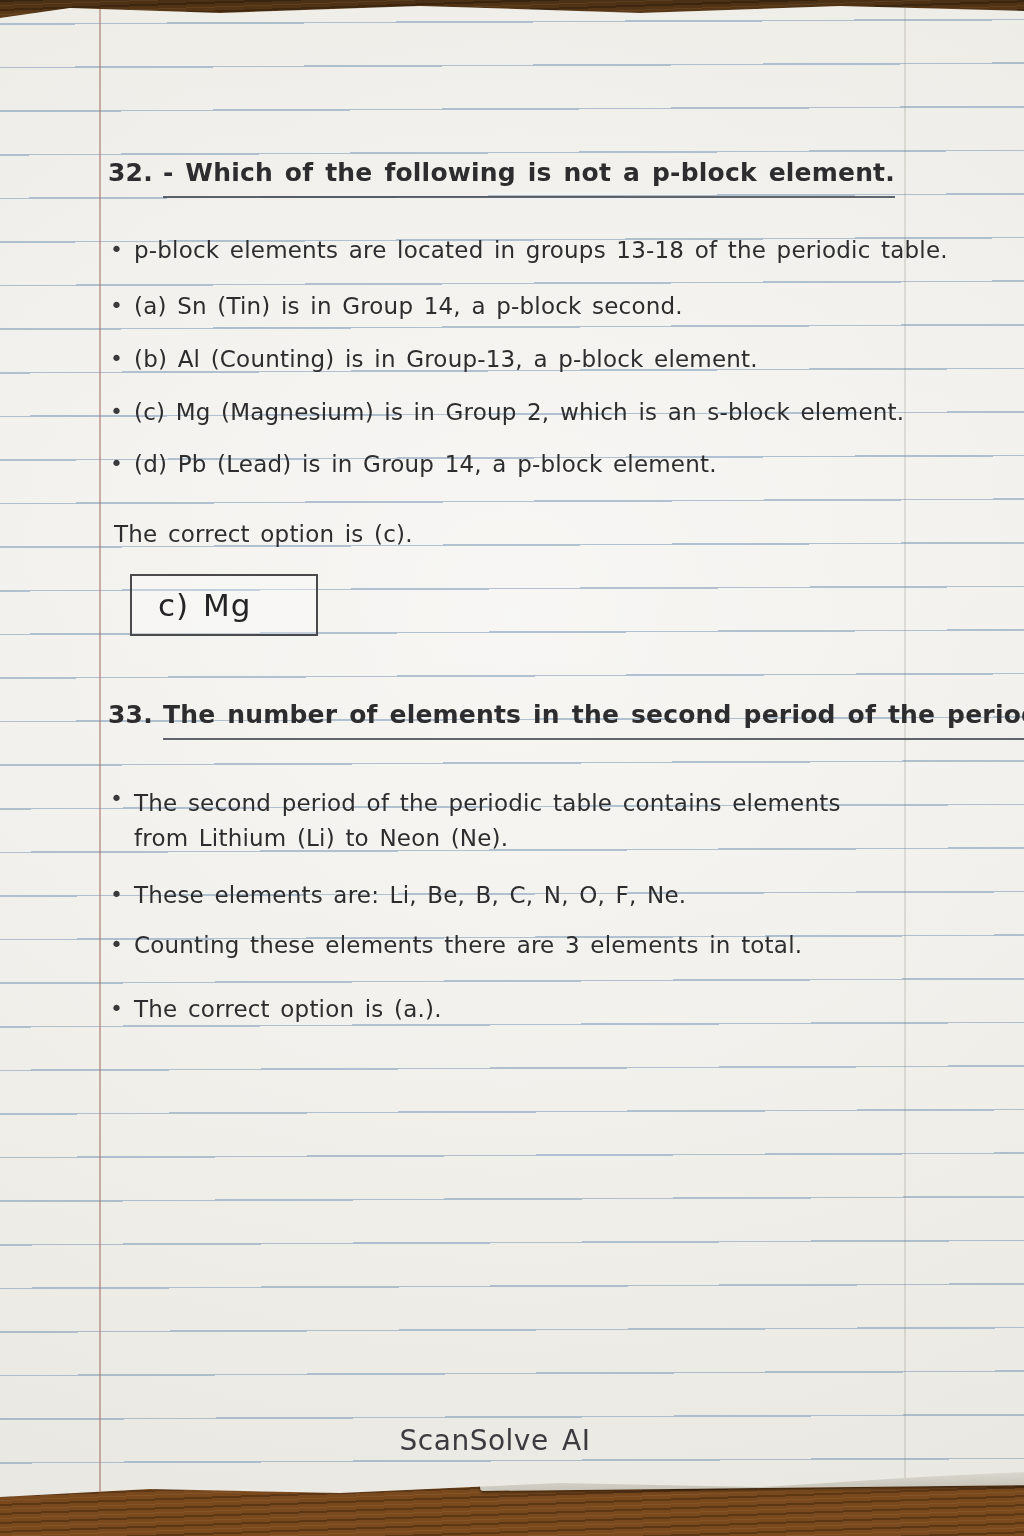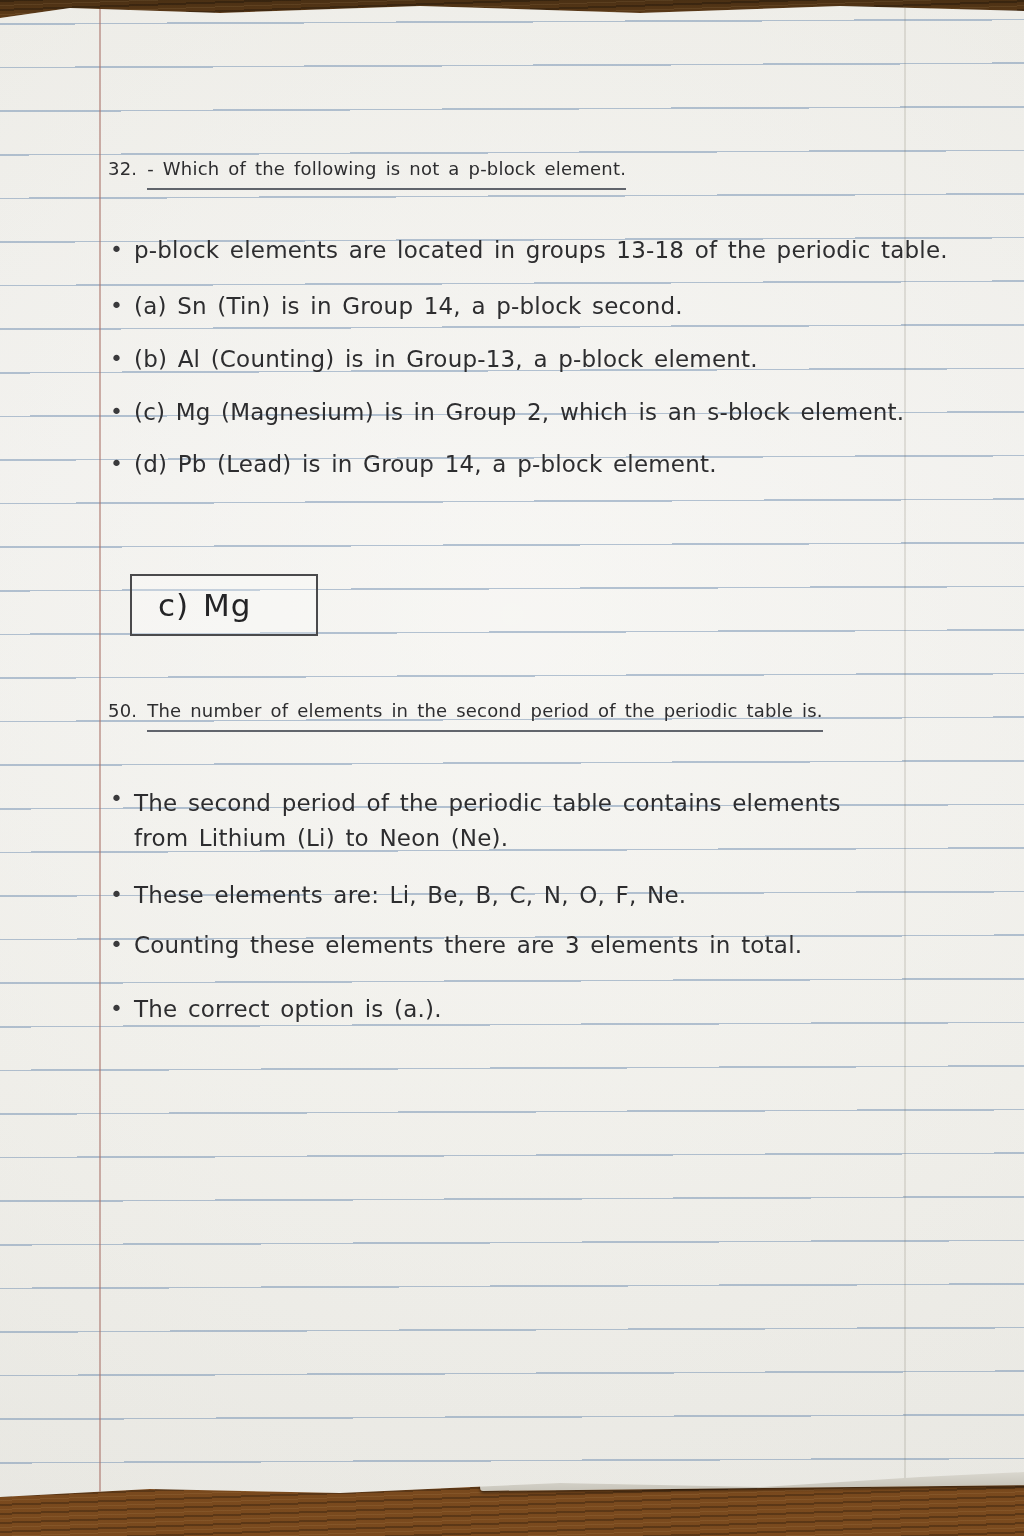--- a/index.html
+++ b/index.html
@@ -61,21 +61,21 @@
   }
 
   
   .hw {
     color: #2d2d2f;
     letter-spacing: 0.2px;
     word-spacing: 3px;
     white-space: nowrap;
   }
 
-  .q-heading { position: absolute; left: 108px; font-size: 18px; }
+  .q-heading { position: absolute; left: 108px; font-size: 25px; font-weight: bold; }
   .q-number { margin-right: 10px; }
   .q-title {
     border-bottom: 2.5px solid rgba(70,75,85,0.85);
     padding-bottom: 9px;
   }
 
   .bullet-row { position: absolute; left: 110px; font-size: 23px; display: flex; }
   .bullet-marker { width: 24px; font-size: 22px; color: #3a3a3c; flex: none; }
   .bullet-text  { display: block; }
   .bullet-text.wrap { white-space: normal; max-width: 760px; line-height: 35px; }
@@ -129,40 +129,42 @@
   </div>
   <div class="bullet-row hw" style="top:399px">
     <span class="bullet-marker">•</span>
     <span class="bullet-text">(c) Mg (Magnesium) is in Group 2, which is an s-block element.</span>
   </div>
   <div class="bullet-row hw" style="top:451px">
     <span class="bullet-marker">•</span>
     <span class="bullet-text">(d) Pb (Lead) is in Group 14, a p-block element.</span>
   </div>
 
+  <div class="conclusion hw" style="top:521px">The correct option is (c).</div>
 
   <div class="answer-box hw" style="left:130px; top:574px; width:158px; height:58px">
     <span>c) Mg</span>
   </div>
 
   <div class="q-heading hw" style="top:700px">
-    <span class="q-number">50.</span><span class="q-title">The number of elements in the second period of the periodic table is.</span>
+    <span class="q-number">33.</span><span class="q-title">The number of elements in the second period of the periodic table is.</span>
   </div>
 
   <div class="bullet-row hw" style="top:786px">
     <span class="bullet-marker">•</span>
     <span class="bullet-text wrap">The second period of the periodic table contains elements from Lithium (Li) to Neon (Ne).</span>
   </div>
   <div class="bullet-row hw" style="top:882px">
     <span class="bullet-marker">•</span>
     <span class="bullet-text">These elements are: Li, Be, B, C, N, O, F, Ne.</span>
   </div>
   <div class="bullet-row hw" style="top:932px">
     <span class="bullet-marker">•</span>
     <span class="bullet-text">Counting these elements there are 3 elements in total.</span>
   </div>
   <div class="bullet-row hw" style="top:996px">
     <span class="bullet-marker">•</span>
     <span class="bullet-text">The correct option is (a.).</span>
   </div>
 
 
+  <div class="footer-brand hw">ScanSolve AI</div>
 </div>
 
 </body></html>

